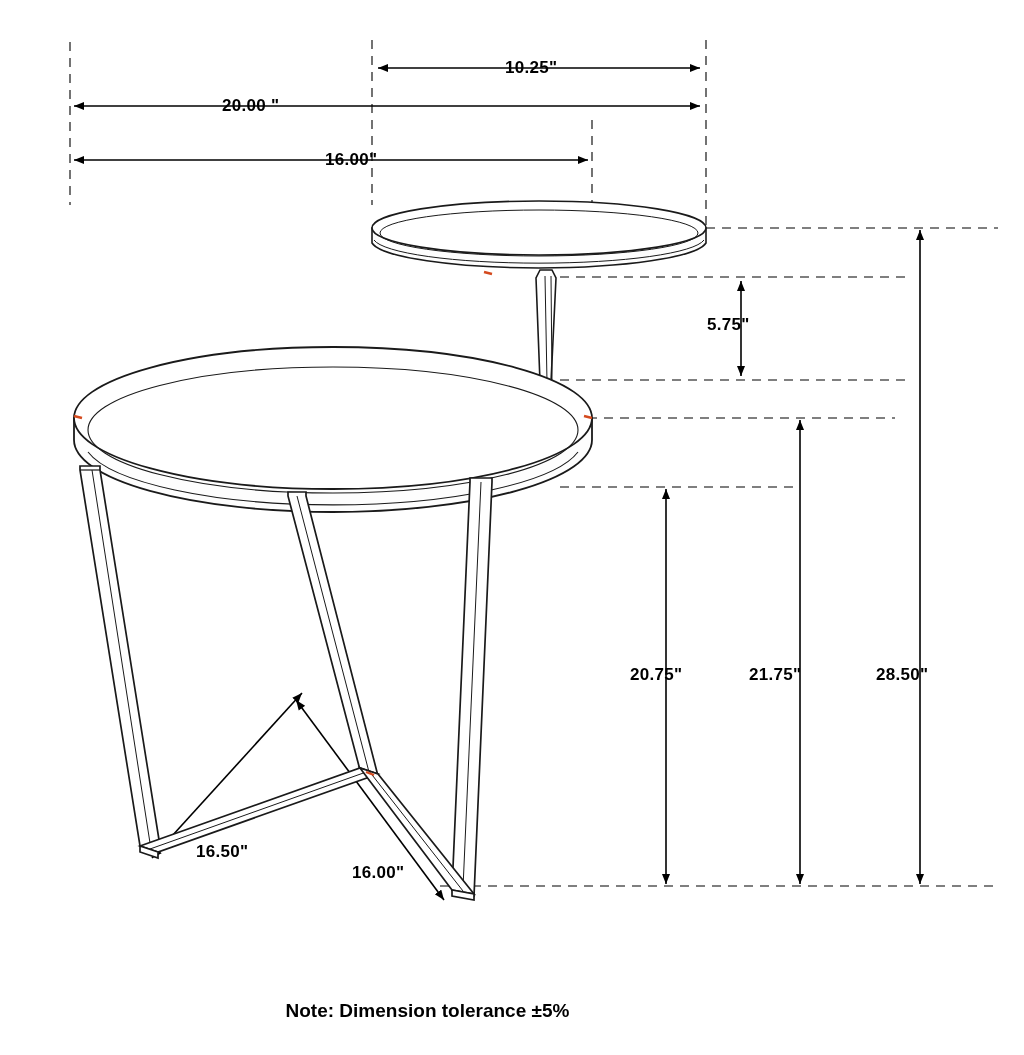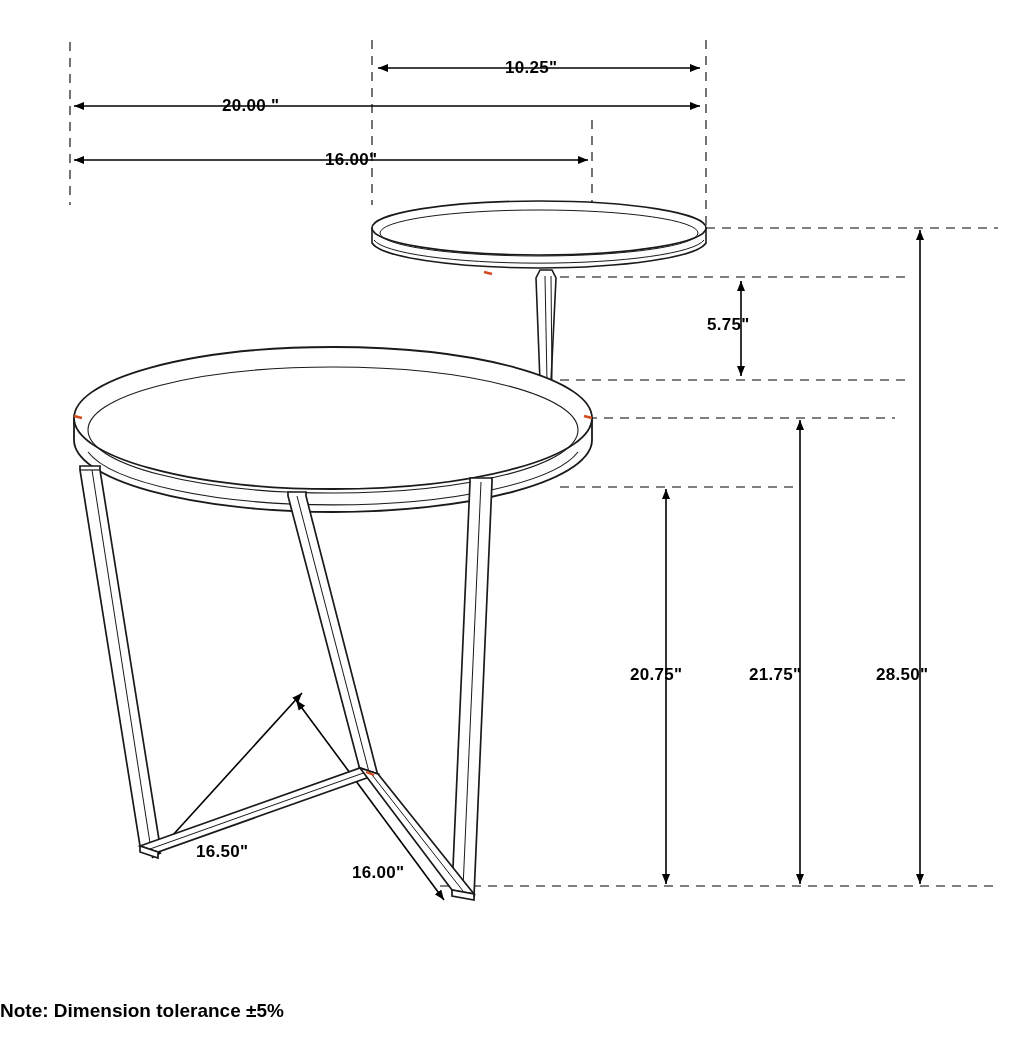--- a/index.html
+++ b/index.html
@@ -32,21 +32,21 @@
     font-size: 17px;
     color: #000000;
     white-space: nowrap;
     letter-spacing: 0.3px;
   }
   .note {
     position: absolute;
     left: 0;
     top: 1000px;
     width: 855px;
-    text-align: left;
+    text-align: center;
     font-family: "Liberation Sans", sans-serif;
     font-weight: bold;
     font-size: 19px;
     color: #000000;
   }
 </style>
 </head>
 <body>
 
 <div id="stage">

